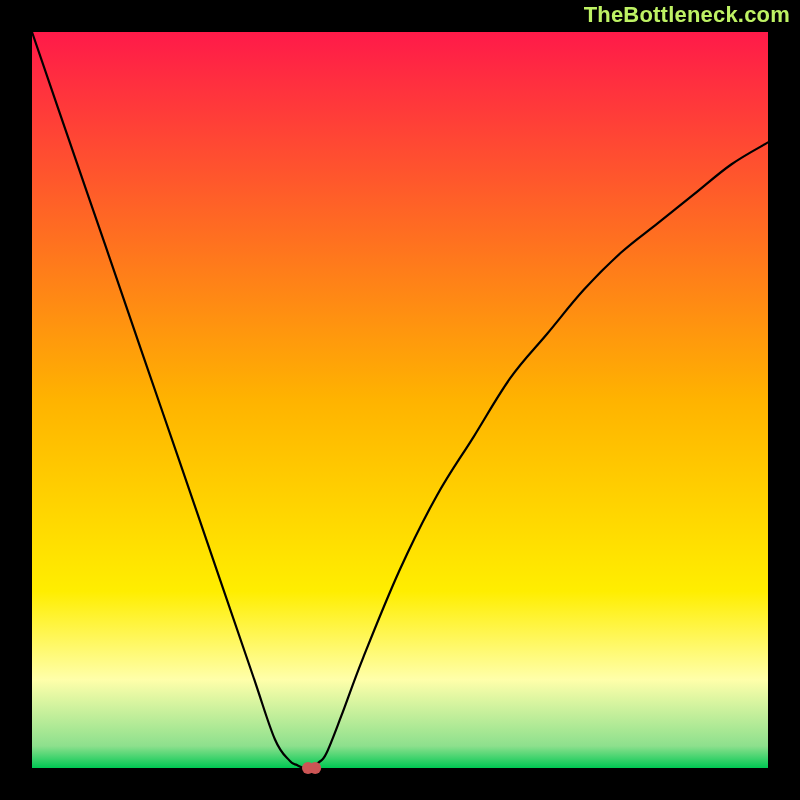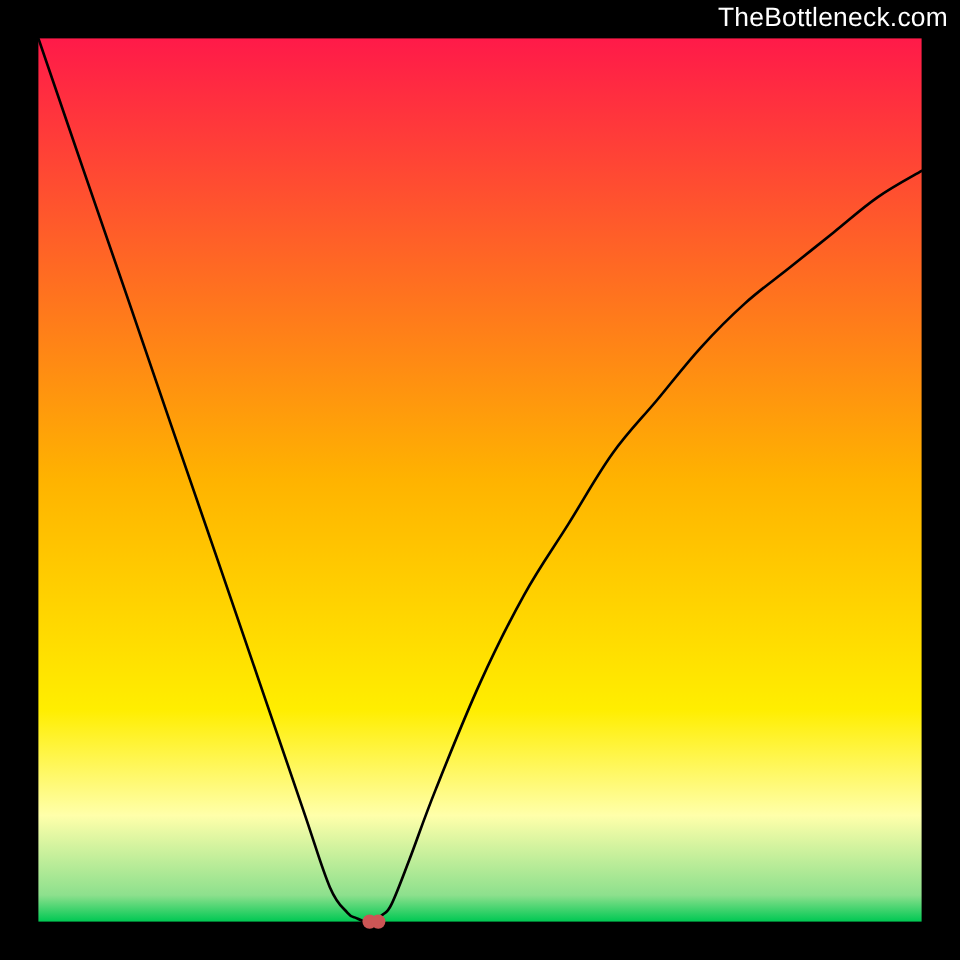--- a/index.html
+++ b/index.html
@@ -14,23 +14,23 @@
   .stage {
     position: relative;
     width: 800px;
     height: 800px;
     background: #000;
   }
   .watermark {
     position: absolute;
     top: 2px;
     right: 10px;
-    color: #ffffff;
+    color: #bef264;
     font-size: 22px;
-    font-weight: 400;
+    font-weight: 700;
     letter-spacing: 0.2px;
     user-select: none;
   }
   svg {
     display: block;
   }
 </style>
 </head>
 <body>
 

